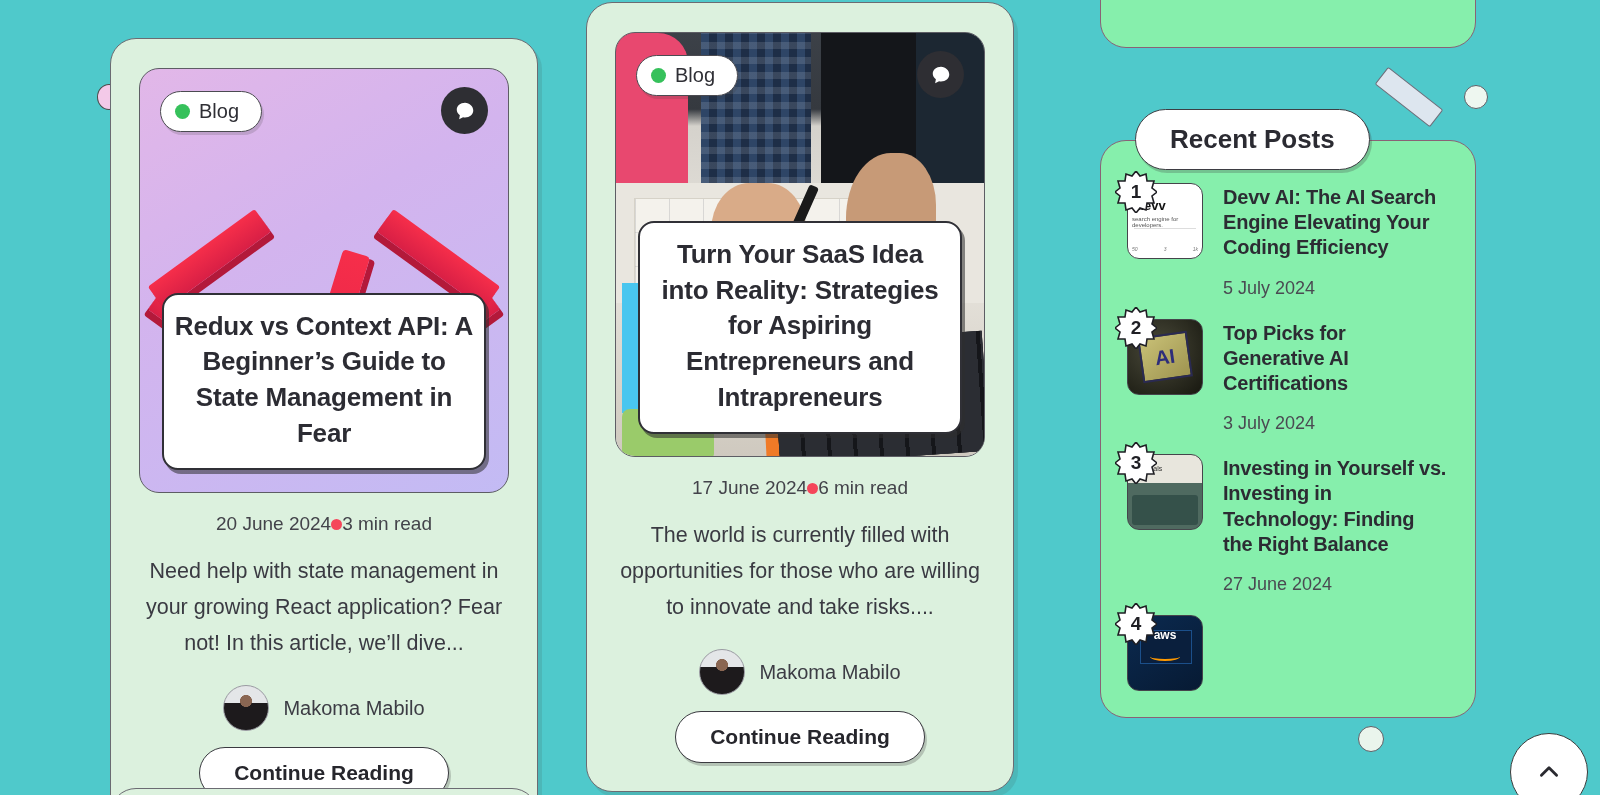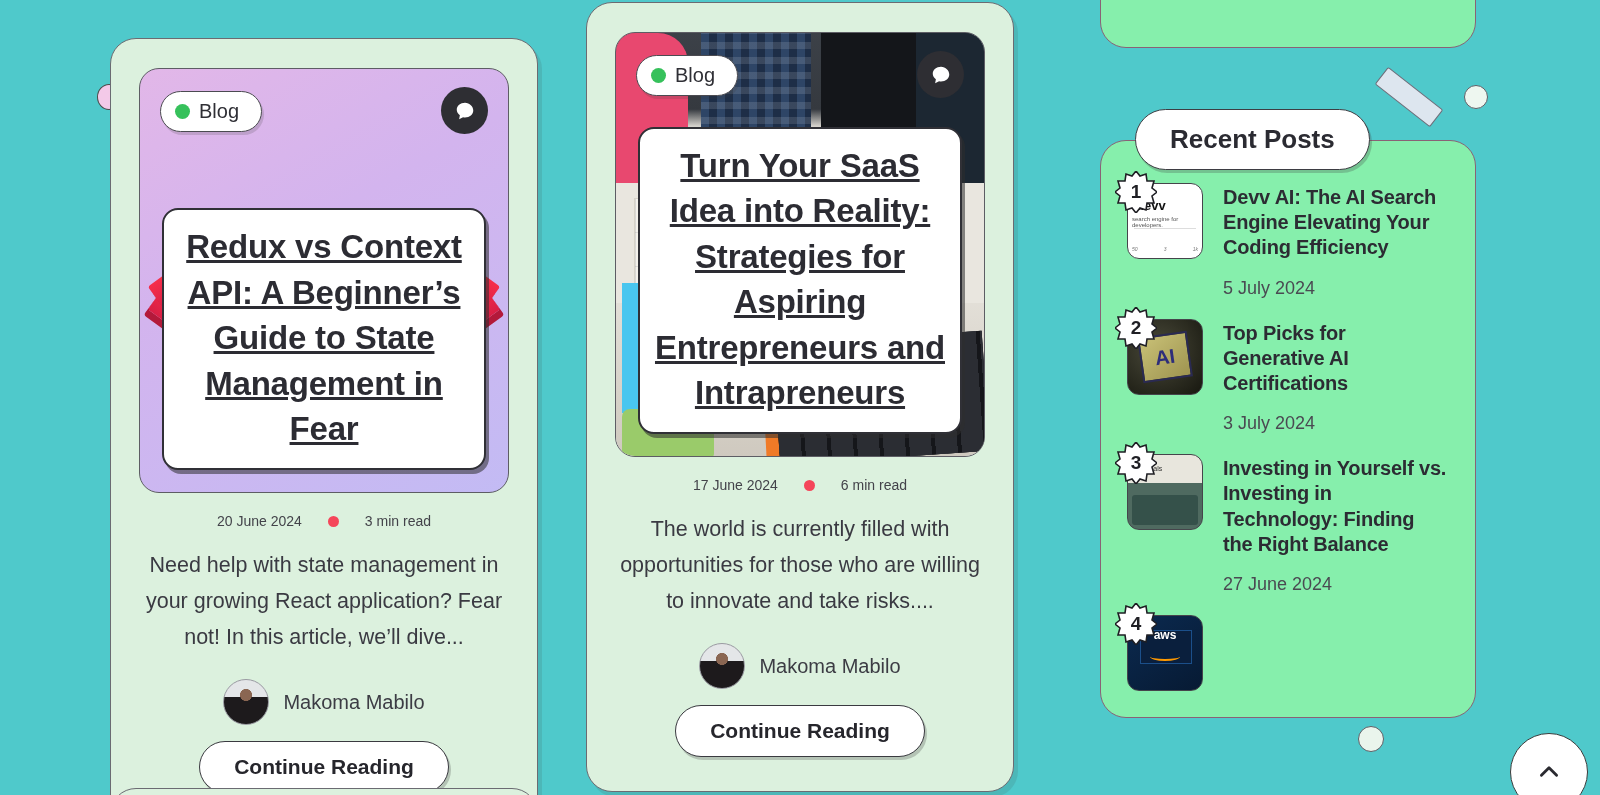--- a/index.html
+++ b/index.html
@@ -128,29 +128,28 @@
   .title-plate {
     position:absolute; left:22px; right:22px;
     background:#fff; border:2px solid #303036; border-radius:16px;
     box-shadow: 3px 4px 0 rgba(45,45,45,0.55);
     padding: 14px 10px 16px;
     text-align:center;
   }
   #card-1 .title-plate { bottom: 22px; }
   #card-2 .title-plate { bottom: 22px; }
   .title-plate .t {
-    font-size: 33px; font-weight: 800; color:#2c2c33; line-height:1.38;
+    font-size: 26px; font-weight: 800; color:#2c2c33; line-height:1.38;
     letter-spacing:-0.2px;
-    text-decoration:underline;
   }
 
   
   .meta-row {
-    display:flex; align-items:center; justify-content:center; gap:26px;
-    font-size: 14px; color:#43434a; margin-top: 4px;
+    display:flex; align-items:center; justify-content:center; gap:0;
+    font-size: 19px; color:#43434a; margin-top: 4px;
   }
   .meta-dot { width:11px; height:11px; border-radius:50%; background:#f5465a; display:inline-block; }
   .excerpt {
     text-align:center; font-size:21.5px; color:#3a3a42; line-height:1.68;
     padding: 0 26px; margin-top: 18px;
   }
   .author-row {
     display:flex; align-items:center; justify-content:center; gap:14px; margin-top:24px;
   }
   .avatar {

